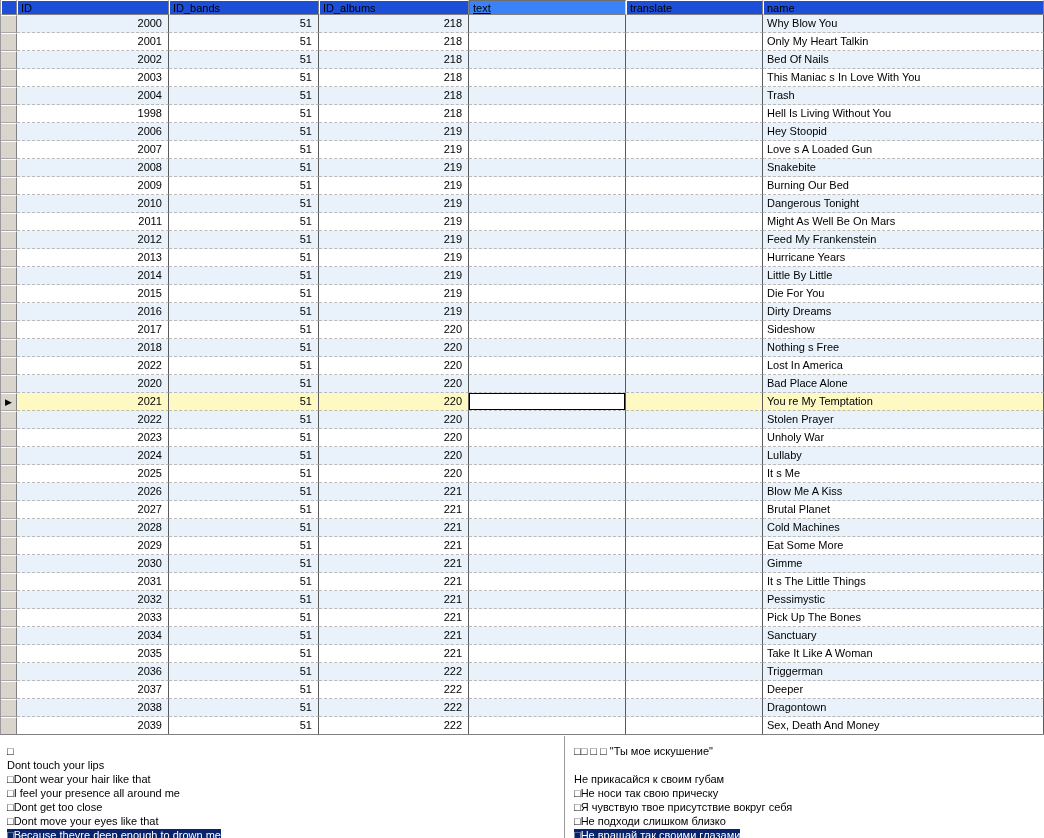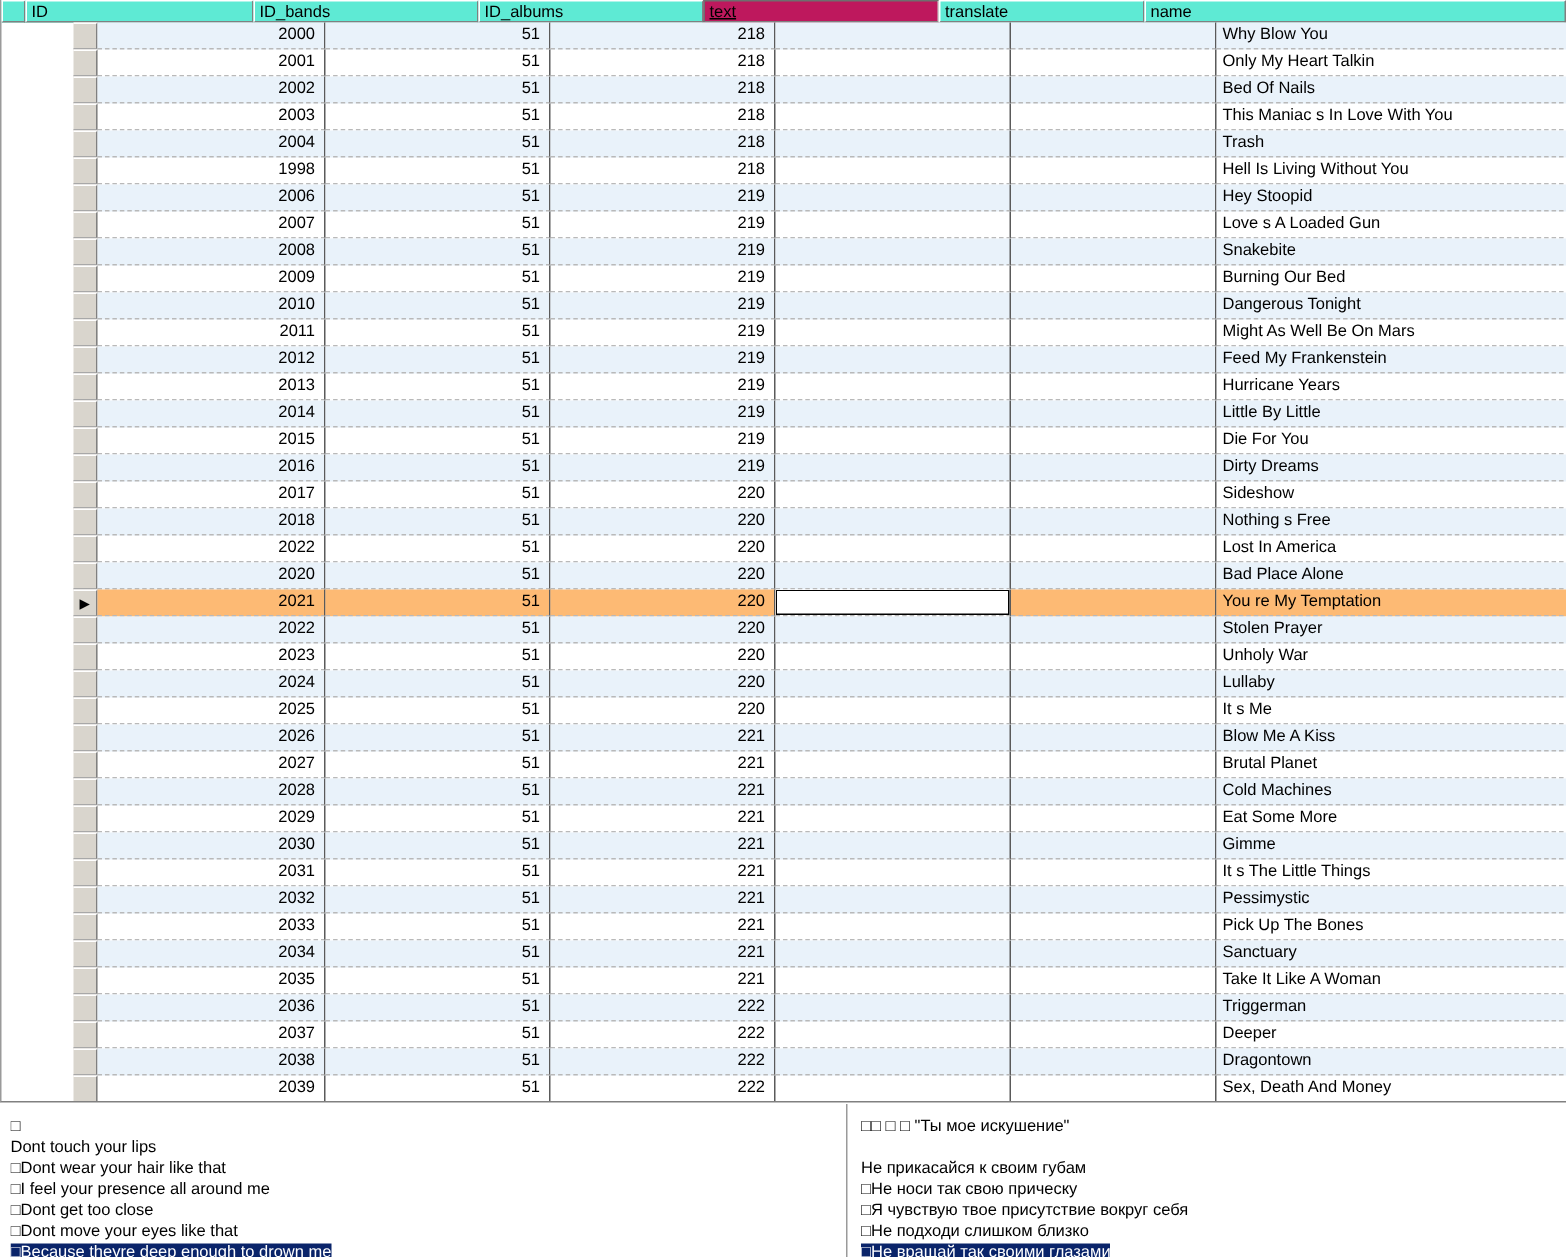--- a/index.html
+++ b/index.html
@@ -13,48 +13,48 @@
 
   
   .grid {
     position: absolute; left: 0; top: 0; width: 1044px; height: 735px;
     border-bottom: 1px solid #808080; border-left: 1px solid #9a9a9a;
     overflow: hidden; background: #fff;
   }
   .ghead, .grow { display: grid; grid-template-columns: 16px 152px 150px 150px 157px 137px 281px; }
   .ghead { height: 15px; }
   .hcell {
-    background: #5eead4;
+    background: #1d4ed8;
     border-top: 1px solid #ffffff; border-left: 1px solid #ffffff;
     border-right: 1px solid #808080; border-bottom: 1px solid #808080;
     padding: 1px 2px 0 3px; line-height: 12px;
     overflow: hidden; white-space: nowrap;
   }
   .hcell.hsel {
-    background: #be185d;
+    background: #3b82f6;
     border-top: 1px solid #6e6e6e; border-left: 1px solid #6e6e6e;
     border-right: 1px solid #d0d0d0;
     text-decoration: underline;
   }
-  .grow { height: 18px; margin-left: 48px; }
+  .grow { height: 18px; }
   .cell {
     border-right: 1px solid #5a5a5a;
     border-bottom: 1px dashed #b9b9b9;
     padding: 0 4px; line-height: 17px;
     overflow: hidden; white-space: nowrap;
   }
   .cell.num { text-align: right; padding-right: 6px; }
   .cell.ind {
     background: #d9d5cd;
     border-top: 1px solid #ffffff; border-right: 1px solid #808080;
     border-bottom: 1px solid #a8a8a8;
     padding: 0; text-align: center; font-size: 9px; line-height: 16px;
   }
   .grow.alt .cell:not(.ind) { background: #e9f2fa; }
-  .grow.selrow .cell:not(.ind) { background: #fdba74; }
+  .grow.selrow .cell:not(.ind) { background: #fef9c3; }
   .grow.selrow .cell.focus, .grow .cell.focus {
     background: #ffffff; box-shadow: inset 0 0 0 1px #000000;
   }
 
   
   .memos { position: absolute; left: 0; top: 736px; width: 1044px; height: 102px; background: #fff; }
   .memo { position: absolute; top: 0; height: 102px; overflow: hidden; padding: 8px 4px 0 7px; background: #fff; }
   #memo-left { left: 0; width: 560px; }
   #memo-right { left: 567px; width: 477px; }
   .memo-divider { position: absolute; left: 564px; top: 0; width: 1px; height: 102px; background: #9a9a9a; }

